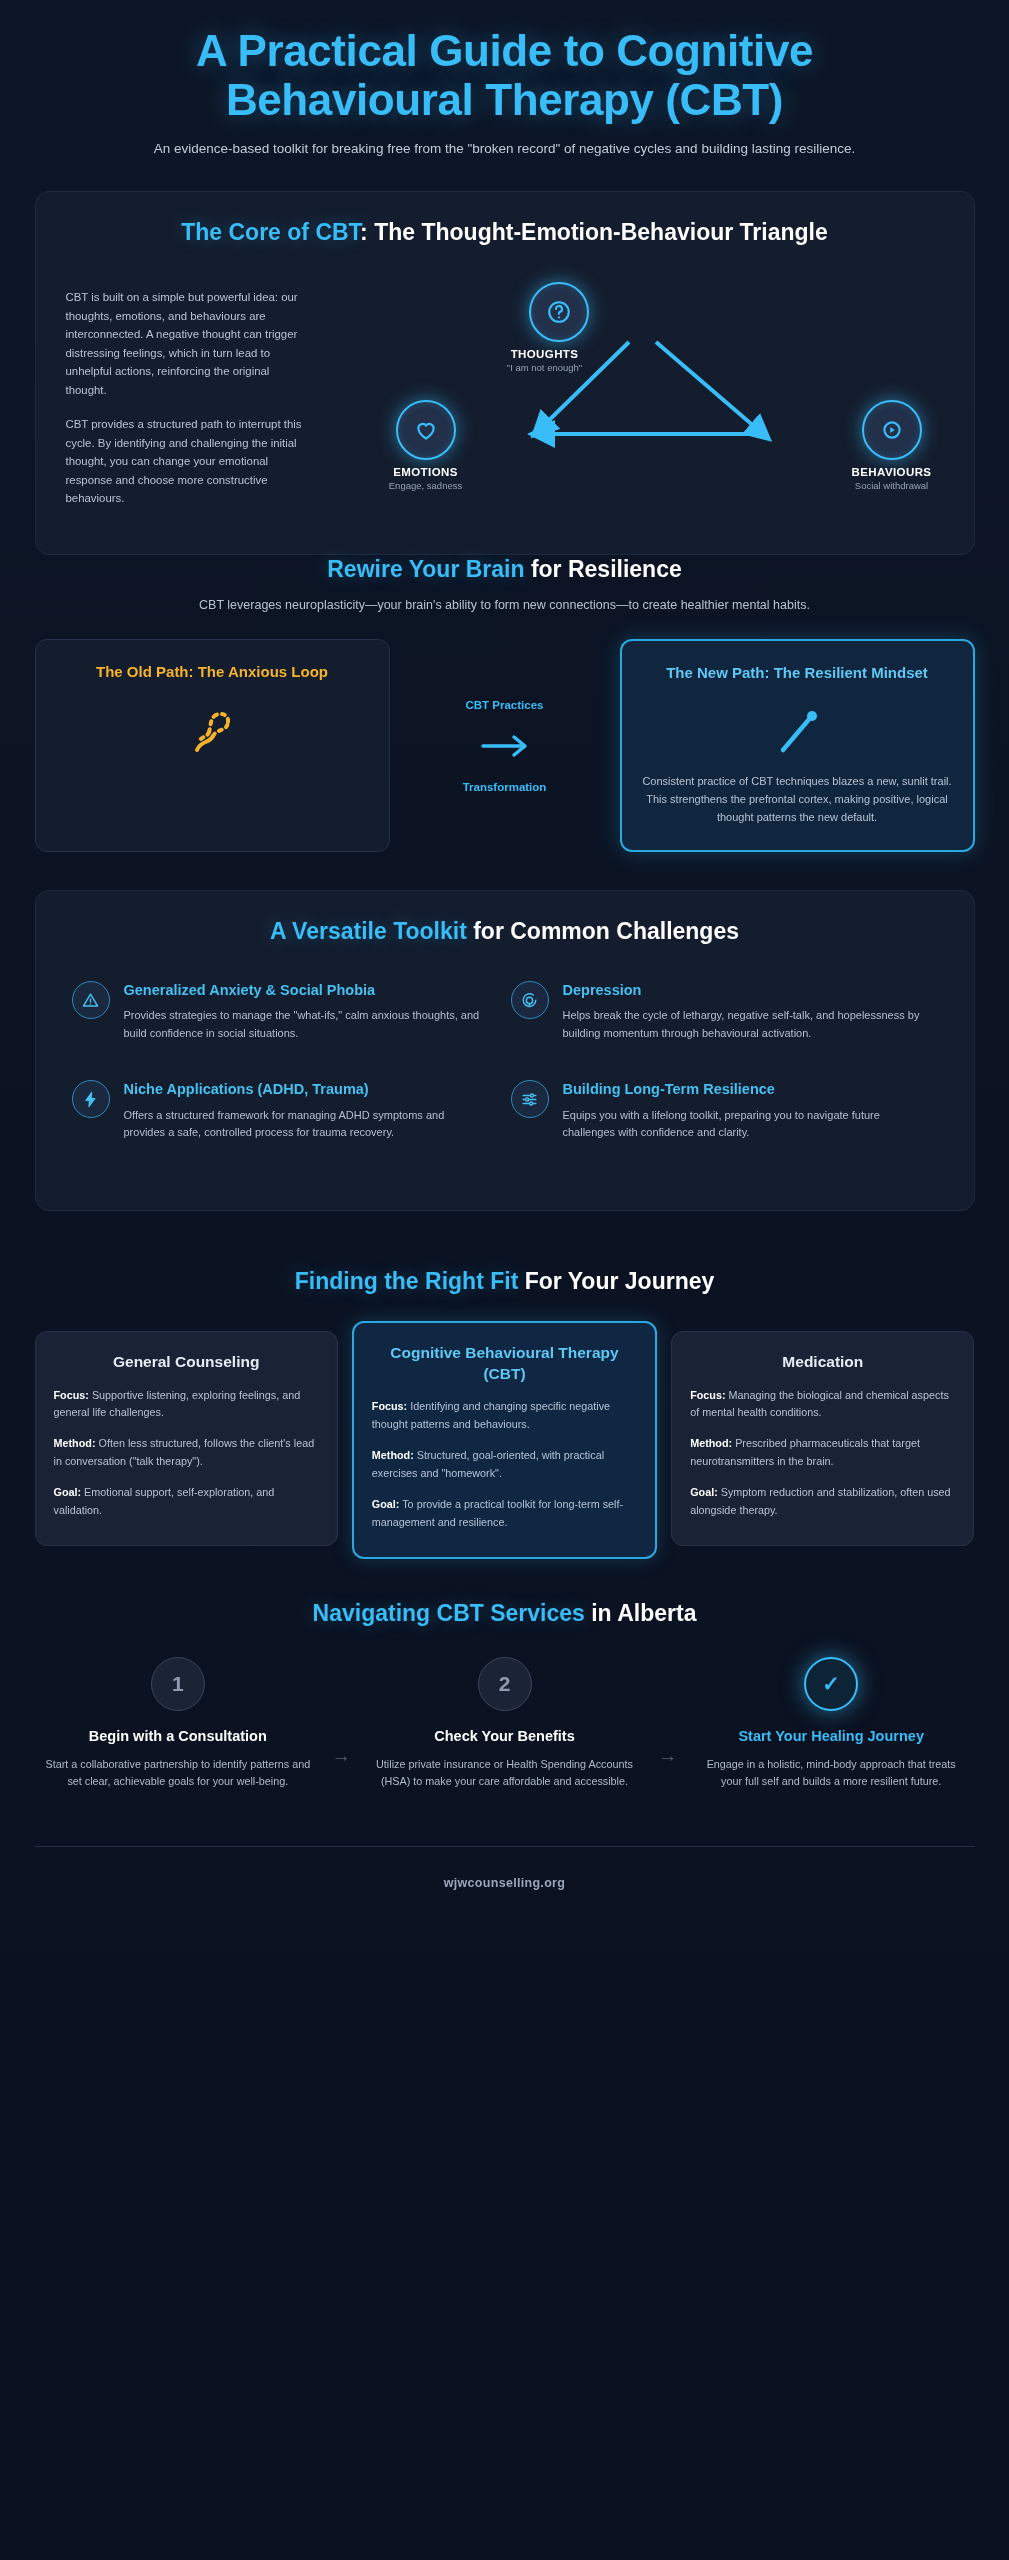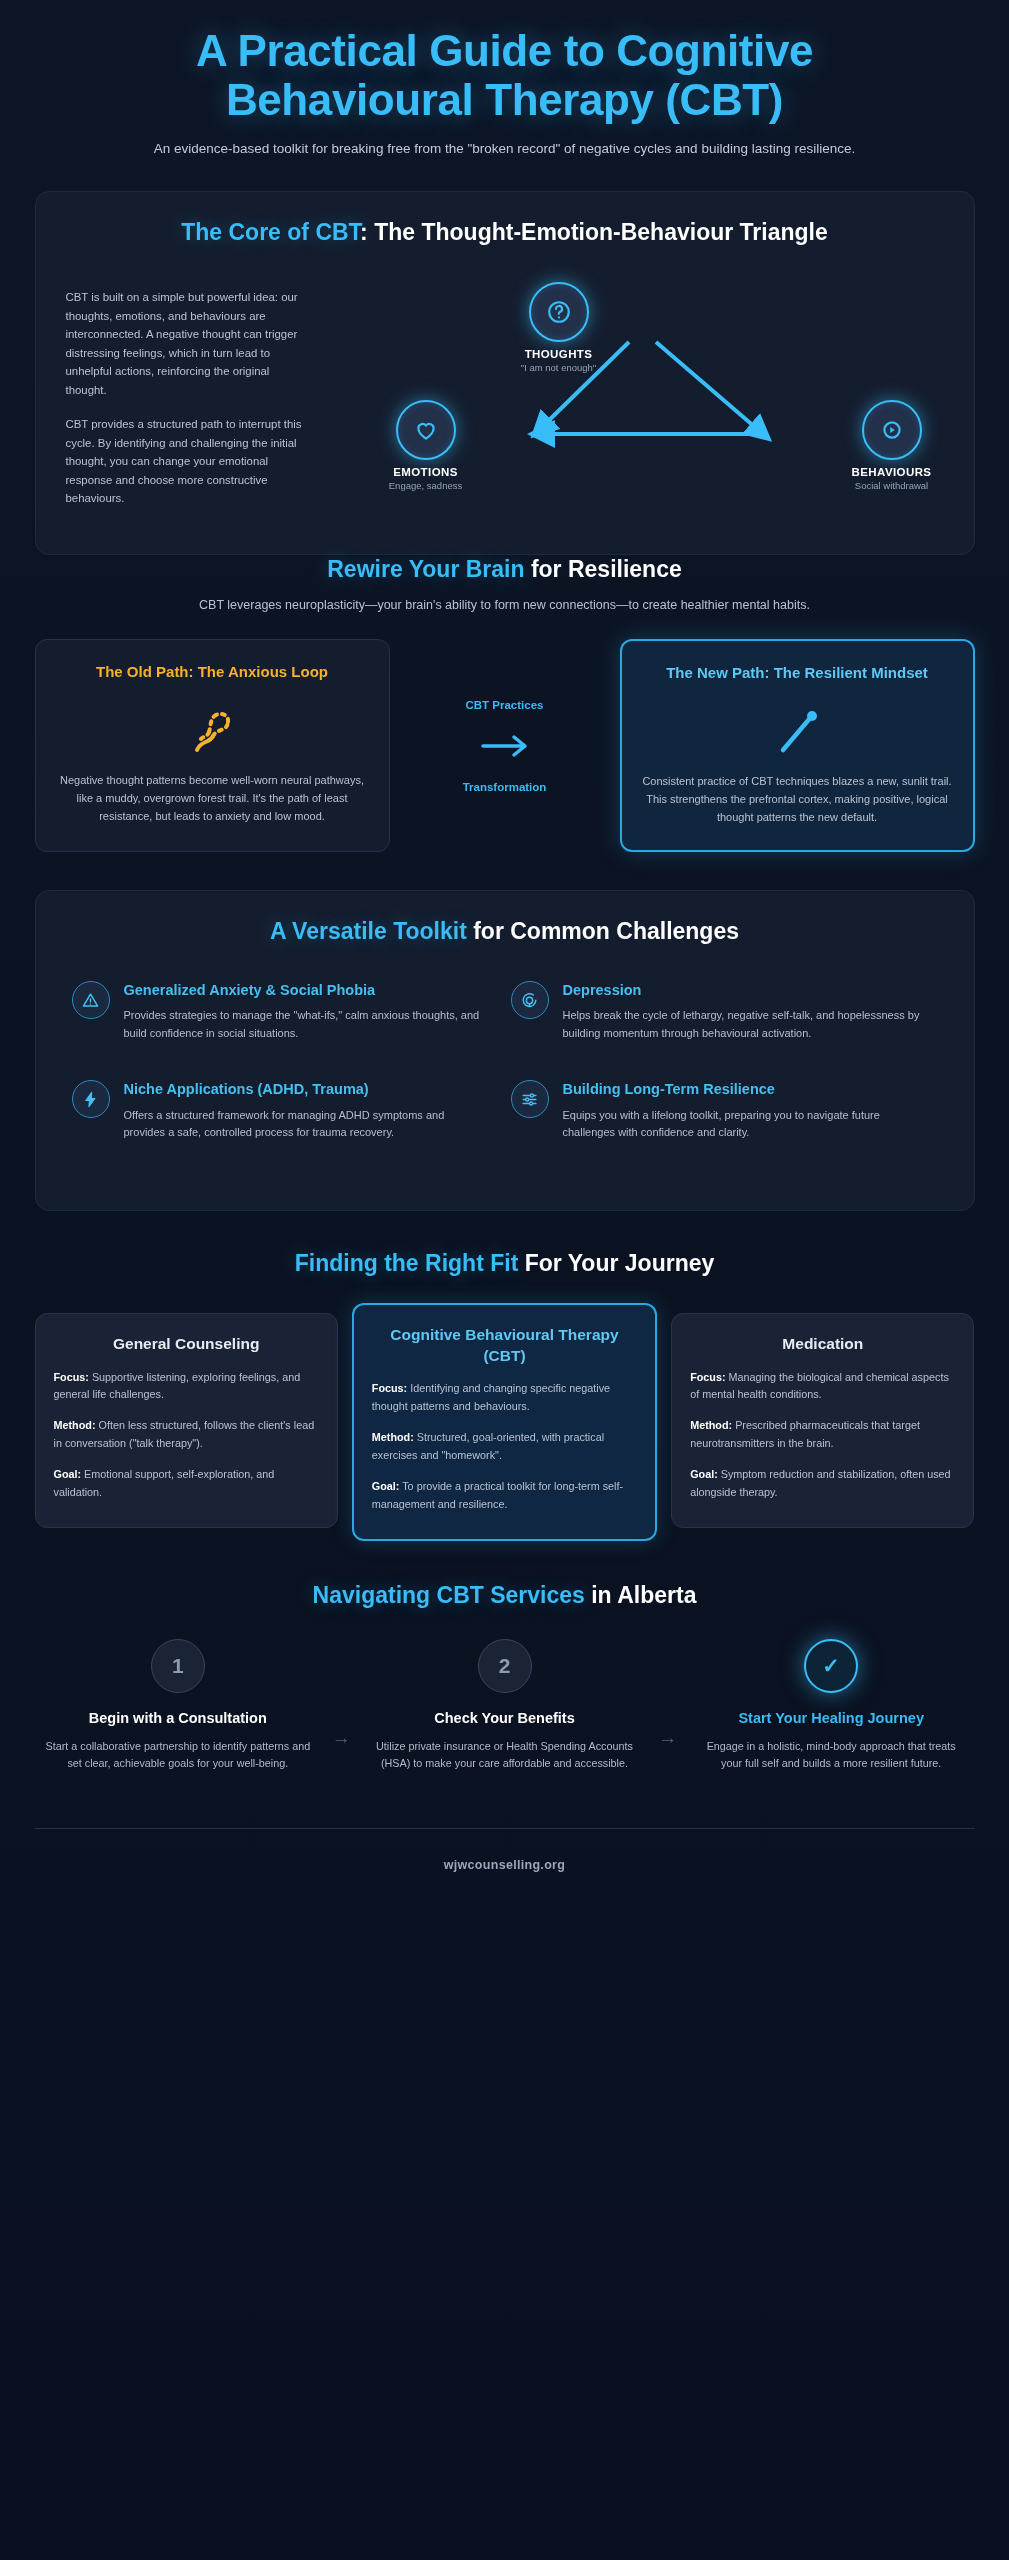--- a/index.html
+++ b/index.html
@@ -116,21 +116,21 @@
   .tk-ico {
     width: 38px; height: 38px; flex: none; border-radius: 50%;
     background: #1b2940; border: 1.5px solid #2f89b8;
     display: flex; align-items: center; justify-content: center;
   }
   .tk-ico svg { width: 19px; height: 19px; }
   .tk-item h4 { color: #45c0f0; font-size: 14.5px; font-weight: bold; line-height: 1.32; }
   .tk-item p { color: #b4bfcf; font-size: 11px; line-height: 1.6; margin-top: 7px; }
 
   
-  .fit { margin-top: 38px; }
+  .fit { margin-top: 56px; }
   .cmp { display: flex; gap: 14px; margin-top: 24px; align-items: flex-start; }
   .cmp-card { flex: 1; border-radius: 12px; padding: 20px 18px 26px; min-height: 215px; }
   .cmp-plain { background: #1a2335; border: 1px solid #28344a; margin-top: 10px; }
   .cmp-hi { background: #0f2742; border: 2px solid #2aa8e0; box-shadow: 0 0 20px rgba(42,168,224,.25); }
   .cmp-card h3 { text-align: center; font-size: 15.5px; font-weight: bold; line-height: 1.35; }
   .cmp-plain h3 { color: #e6ecf4; }
   .cmp-hi h3 { color: #5fc8f5; }
   .cmp-card .row { margin-top: 14px; color: #b7c2d2; font-size: 10.8px; line-height: 1.62; }
   .cmp-card .row b { color: #ffffff; }
 
@@ -191,21 +191,21 @@
             <line x1="345" y1="152" x2="128" y2="152" stroke="#38bdf8" stroke-width="4" marker-end="url(#ah)"></line>
           </svg>
 
           <div class="node" style="left:201px;top:0;">
             <svg viewBox="0 0 24 24" fill="none" stroke="#38bdf8" stroke-width="2" stroke-linecap="round">
               <circle cx="12" cy="12" r="9"></circle>
               <path d="M9.2 9.2a2.8 2.8 0 1 1 3.6 2.7c-.7.25-.9.8-.9 1.4v.4"></path>
               <circle cx="12" cy="17" r="1" fill="#38bdf8" stroke="none"></circle>
             </svg>
           </div>
-          <div class="node-lbl" style="left:151px;top:66px;">
+          <div class="node-lbl" style="left:137px;top:66px;">
             <div class="t">THOUGHTS</div>
             <div class="s">"I am not enough"</div>
           </div>
 
           <div class="node" style="left:68px;top:118px;">
             <svg viewBox="0 0 24 24" fill="none" stroke="#38bdf8" stroke-width="2" stroke-linejoin="round">
               <path d="M12 20s-7-4.6-7-9.3A3.9 3.9 0 0 1 12 8a3.9 3.9 0 0 1 7 2.7C19 15.4 12 20 12 20z"></path>
             </svg>
           </div>
           <div class="node-lbl" style="left:18px;top:184px;">
@@ -239,21 +239,20 @@
         <h3>The Old Path: The Anxious Loop</h3>
         <div class="path-icon">
           <svg width="58" height="58" viewBox="0 0 58 58" fill="none">
             <path d="M14 48 C18 38 26 42 30 34" stroke="#f5b32b" stroke-width="4" stroke-linecap="round"></path>
             <path d="M30 34 C34 26 44 30 45 20" stroke="#f5b32b" stroke-width="4" stroke-linecap="round" stroke-dasharray="3 5"></path>
             <path d="M45 20 C46 13 38 10 33 13" stroke="#f5b32b" stroke-width="4" stroke-linecap="round" stroke-dasharray="3 5"></path>
             <path d="M33 13 C27 16 28 24 26 30" stroke="#f5b32b" stroke-width="4" stroke-linecap="round" stroke-dasharray="3 5"></path>
             <path d="M26 30 C24 36 18 34 16 40" stroke="#f5b32b" stroke-width="4" stroke-linecap="round" stroke-dasharray="3 5"></path>
           </svg>
         </div>
-        <p>Negative thought patterns become well-worn neural pathways, like a muddy, overgrown forest trail. It's the path of least resistance, but leads to anxiety and low mood.</p>
       </div>
 
       <div class="mid">
         <div class="cap">CBT Practices</div>
         <svg width="52" height="26" viewBox="0 0 52 26" fill="none" stroke="#38bdf8" stroke-width="3.5" stroke-linecap="round" stroke-linejoin="round">
           <line x1="4" y1="13" x2="45" y2="13"></line>
           <polyline points="35,4 46,13 35,22"></polyline>
         </svg>
         <div class="cap">Transformation</div>
       </div>

